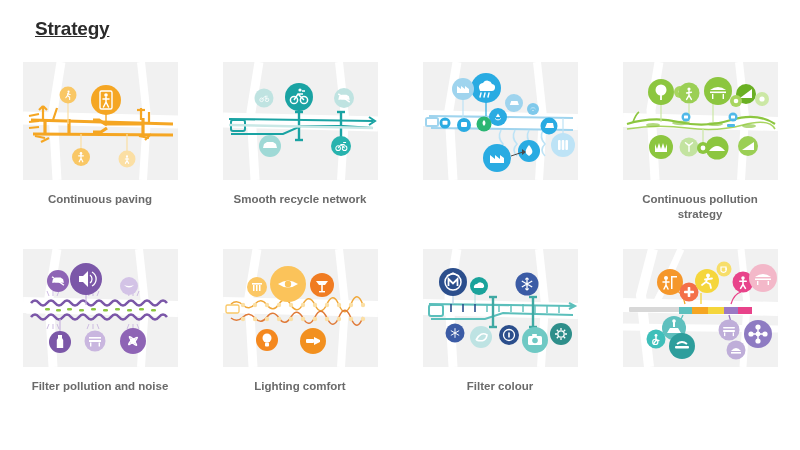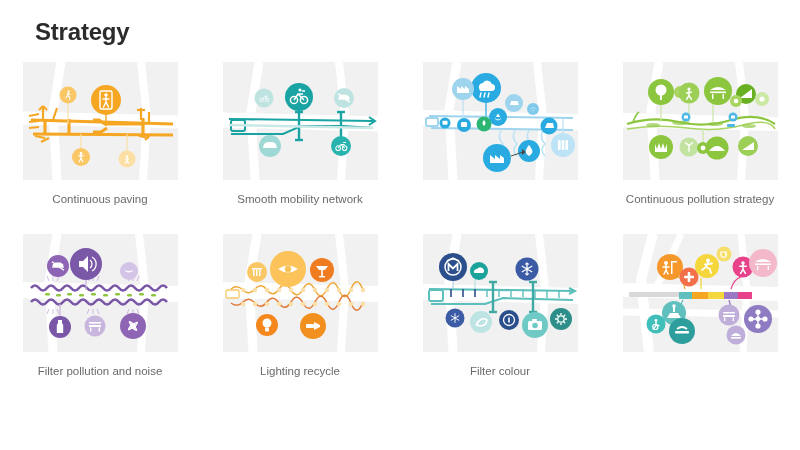--- a/index.html
+++ b/index.html
@@ -6,27 +6,28 @@
   html,body{margin:0;padding:0;}
   body{
     width:800px;height:450px;
     background:#ffffff;
     font-family:"Liberation Sans", sans-serif;
     overflow:hidden;
     position:relative;
   }
   #page-title{
     position:absolute;left:35px;top:18px;
-    font-size:24px;font-weight:bold;color:#2b2b2b;
+    font-size:19px;font-weight:bold;color:#2b2b2b;
     letter-spacing:-0.2px;
+    text-decoration:underline;
   }
   #grid{
     position:absolute;left:0;top:62px;width:800px;
   }
-  .row{display:flex;}
+  .row{display:flex;font-weight:bold;}
   .cell{
     width:200px;
     display:flex;flex-direction:column;align-items:center;
   }
   .thumb{
     width:155px;height:118px;
     background:#f1f1f1;
     position:relative;overflow:hidden;
   }
   .thumb svg{display:block;width:155px;height:118px;}
@@ -159,21 +160,21 @@
             <path d="M-7 -5 L7 5" stroke="#fff" stroke-width="1.8"></path>
           </g>
           <circle cx="118" cy="84" r="10" fill="#28B3AE"></circle>
           <g stroke="#fff" stroke-width="1.4" fill="none" transform="translate(118,84) scale(0.72)">
             <circle cx="-4" cy="3" r="3.2"></circle>
               <circle cx="5" cy="3" r="3.2"></circle>
             <path d="M-4 3 L0 -2 L5 -2 M0 -2 L5 3 M3 -5 L7 -5"></path>
           </g>
         </svg>
       </div>
-      <div class="caption">Smooth mobility network</div>
+      <div class="caption">Smooth recycle network</div>
     </div>
 
     <div class="cell">
       <div class="thumb">
         <svg viewBox="0 0 155 118">
           <rect width="155" height="118" fill="#f1f1f1"></rect>
           <path d="M34 0 L26 48 L30 118" stroke="#fff" stroke-width="9" fill="none"></path>
           <path d="M114 0 L120 55 L116 118" stroke="#fff" stroke-width="8" fill="none"></path>
           <path d="M0 56 L155 60" stroke="#fff" stroke-width="16" fill="none"></path>
           <g stroke="#9FD4EE" stroke-width="2" fill="none">
@@ -439,21 +440,21 @@
             <circle cx="0" cy="-2" r="4.5"></circle>
             <rect x="-2" y="2.5" width="4" height="4" rx="1"></rect>
           </g>
           <circle cx="90" cy="92" r="13" fill="#F2901F"></circle>
           <g fill="#fff" transform="translate(90,92)">
             <rect x="-7" y="-2" width="8" height="4" rx="1"></rect>
             <path d="M1 -4 L7 -1 L7 1 L1 4 Z"></path>
           </g>
         </svg>
       </div>
-      <div class="caption">Lighting recycle</div>
+      <div class="caption">Lighting comfort</div>
     </div>
 
     <div class="cell">
       <div class="thumb">
         <svg viewBox="0 0 155 118">
           <rect width="155" height="118" fill="#f1f1f1"></rect>
           <path d="M34 0 L26 48 L30 118" stroke="#fff" stroke-width="9" fill="none"></path>
           <path d="M116 0 L122 55 L118 118" stroke="#fff" stroke-width="8" fill="none"></path>
           <path d="M0 58 L155 62" stroke="#fff" stroke-width="16" fill="none"></path>
           <g stroke="#5BBFBB" stroke-width="2" fill="none">

